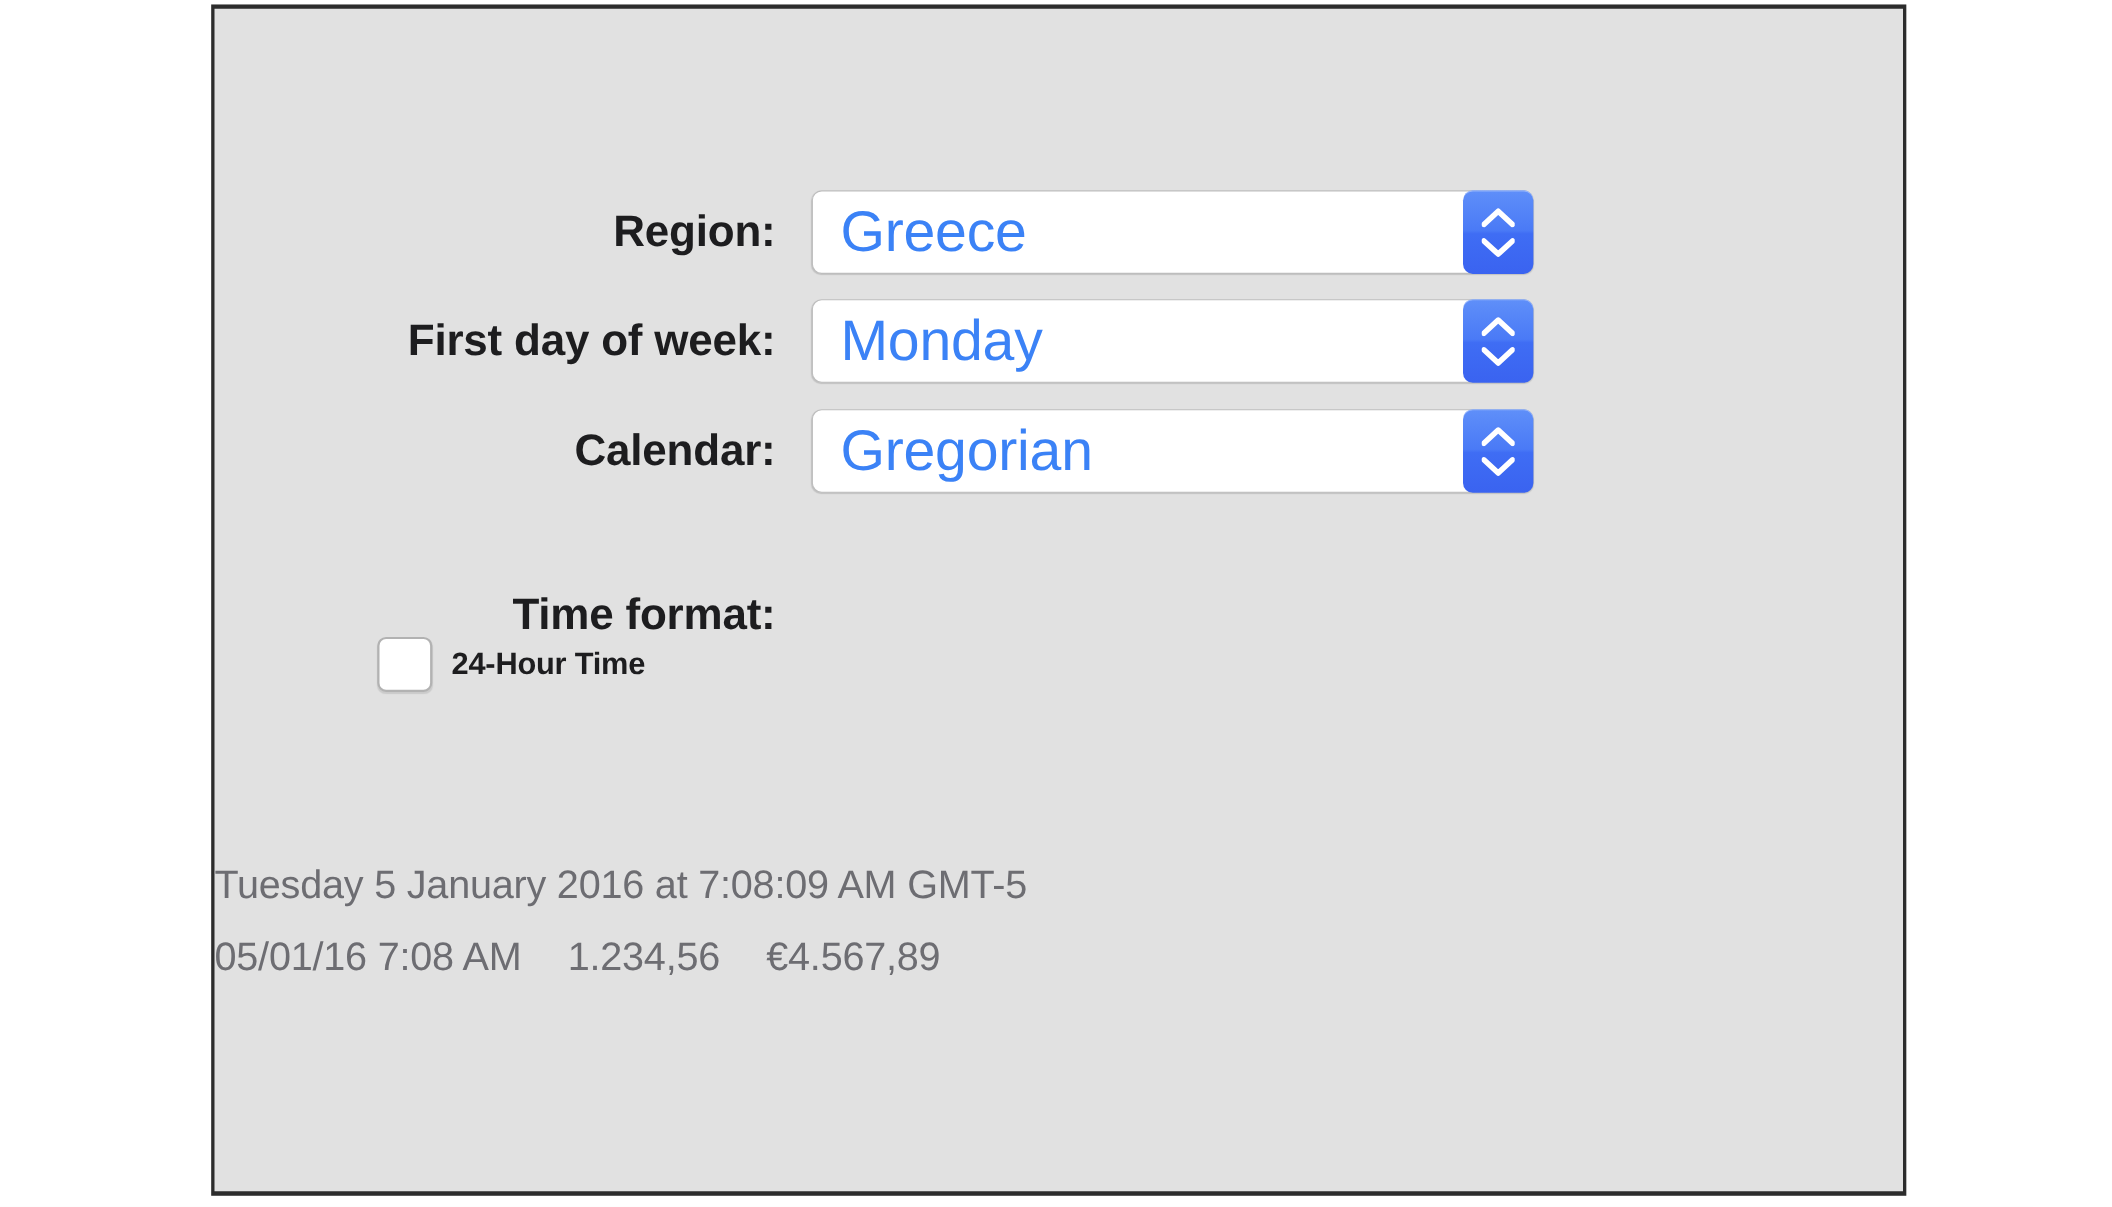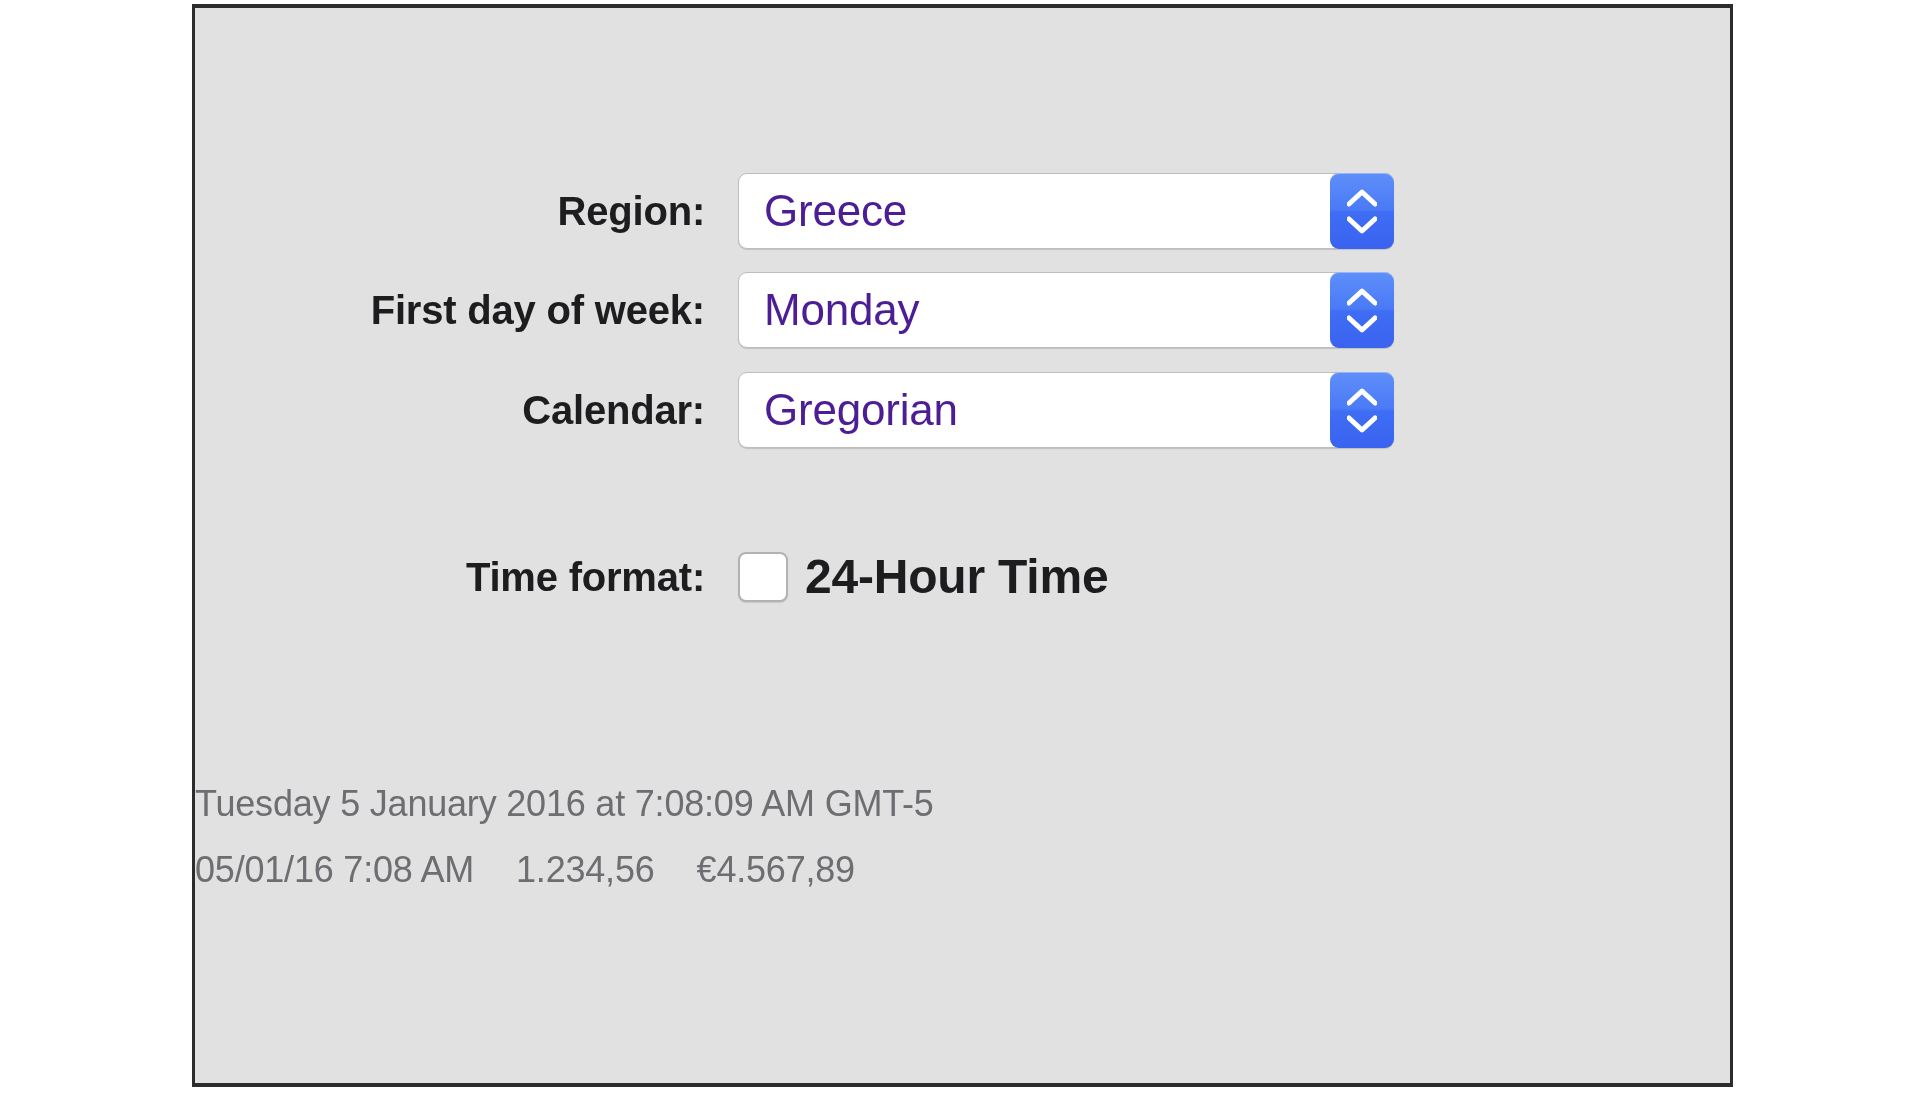--- a/index.html
+++ b/index.html
@@ -49,41 +49,41 @@
     color: #1d1d1f;
     letter-spacing: -0.2px;
     white-space: nowrap;
     line-height: 1;
   }
 
   
   #row-region      { left: -3px; top: 165px; }
   #row-firstday    { left: -3px; top: 264px; }
   #row-calendar    { left: -3px; top: 364px; }
-  #row-timeformat  { left: -3px; top: 531px; }
+  #row-timeformat  { left: -3px; top: 531px; flex-direction: column; }
   #row-listsort    { left: -3px; top: 634px; }
 
   
   .popup-button {
     position: relative;
     width: 656px;
     height: 76px;
     background: #ffffff;
     border: 1px solid #bdbdbd;
     border-radius: 9px;
     box-shadow: 0 1px 1px rgba(0,0,0,0.14);
     display: flex;
     align-items: center;
     cursor: default;
   }
 
   .popup-value {
     padding-left: 25px;
-    font-size: 44px;
-    color: #4c1d95;
+    font-size: 52px;
+    color: #3b82f6;
     letter-spacing: -0.2px;
     white-space: nowrap;
     line-height: 1;
   }
 
   .popup-stepper {
     position: absolute;
     right: -1px;
     top: -1px;
     width: 64px;
@@ -113,21 +113,21 @@
     height: 50px;
     background: #ffffff;
     border: 2px solid #b2b2b2;
     border-radius: 8px;
     box-shadow: 0 1px 1px rgba(0,0,0,0.10);
     flex: none;
   }
 
   .checkbox-label {
     margin-left: 17px;
-    font-size: 48px;
+    font-size: 28px;
     font-weight: bold;
     color: #1d1d1f;
     letter-spacing: -0.2px;
     white-space: nowrap;
     line-height: 1;
   }
 
   
   #preview {
     position: absolute;

